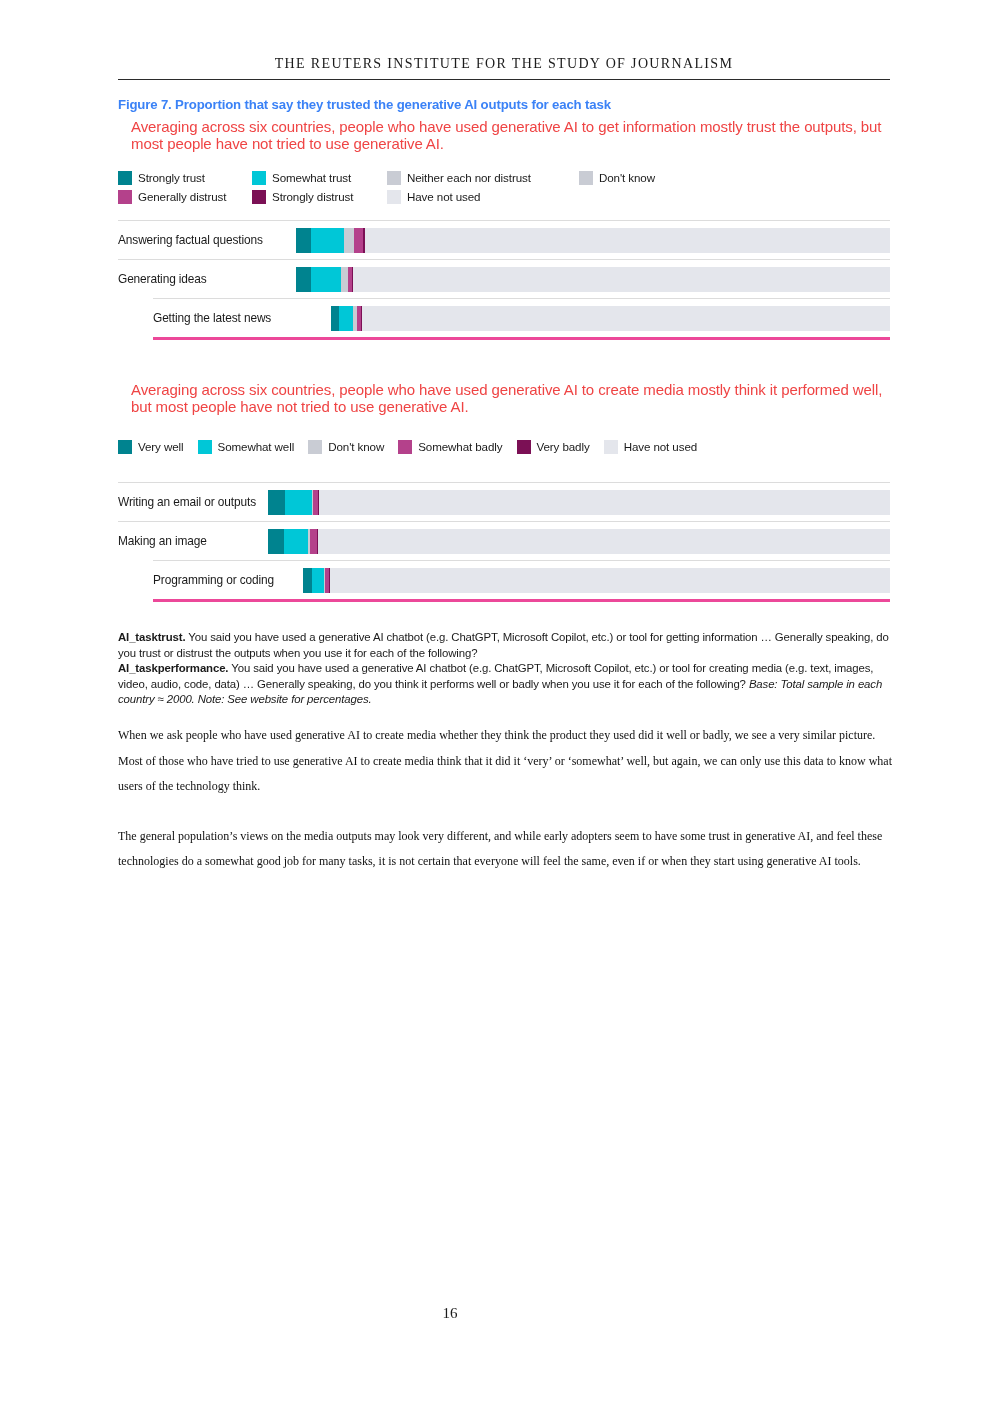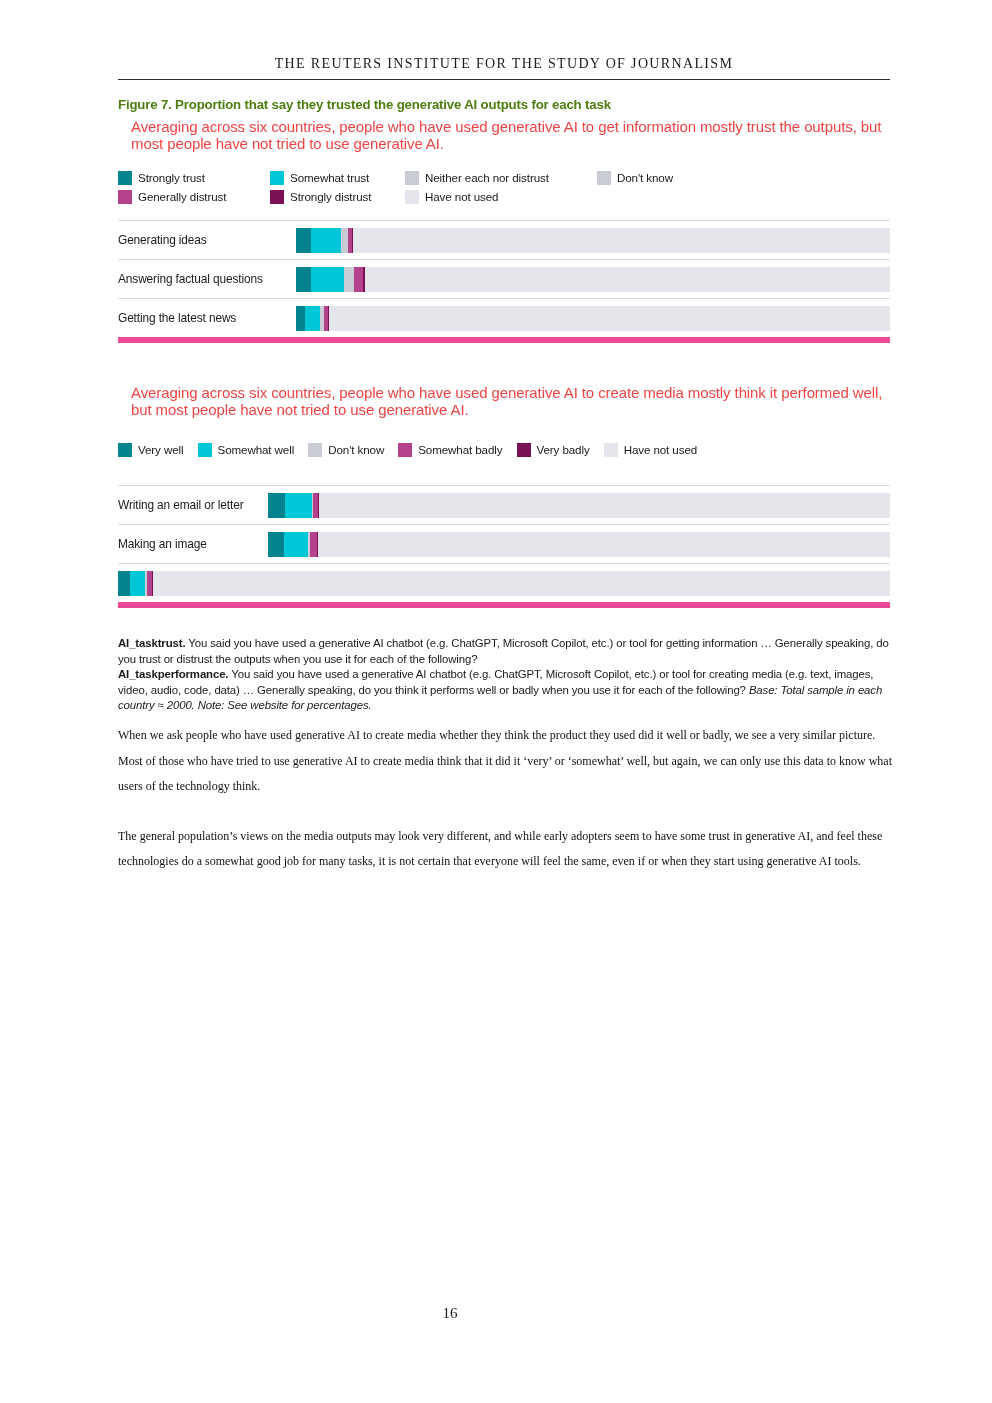--- a/index.html
+++ b/index.html
@@ -20,46 +20,46 @@
   }
   .rule{
     position:absolute;left:118px;top:79px;width:772px;height:1px;
     background:#2b2b2b;
   }
 
   
   .fig{position:absolute;left:118px;top:97px;width:772px;}
   .fig-title{
     font-family:"Liberation Sans",sans-serif;
-    font-weight:bold;font-size:13.2px;color:#4d7c0f;
+    font-weight:bold;font-size:13.2px;color:#3b82f6;
     letter-spacing:-0.15px;line-height:16px;
   }
   .fig-sub{
     font-family:"Liberation Sans",sans-serif;
     font-size:15px;color:#ef4444;line-height:16.5px;
     margin-top:6px;letter-spacing:-0.1px;margin-left:13px;
   }
 
   
   .legend{margin-top:16px;font-family:"Liberation Sans",sans-serif;font-size:11.6px;color:#1a1a1a;}
   .legend-row{display:flex;align-items:center;height:19px;}
   .legend-item{display:flex;align-items:center;margin-right:0;}
   .sw{width:14px;height:14px;display:inline-block;flex:0 0 auto;}
   .lg-label{margin-left:6px;white-space:nowrap;letter-spacing:-0.1px;}
 
   
-  .legend1 .legend-row .legend-item:nth-child(1){width:152px;}
+  .legend1 .legend-row .legend-item:nth-child(1){width:134px;}
   .legend1 .legend-row .legend-item:nth-child(2){width:135px;}
   .legend1 .legend-row .legend-item:nth-child(3){width:192px;}
   .legend2 .legend-item{margin-right:14px;}
 
   
   .chart{margin-top:14px;}
   .brow{display:flex;align-items:stretch;height:38px;border-top:1px solid #dcdcdc;}
-  .brow:last-child{border-bottom:6px solid #ec4899;}
+  .brow:last-child{border-bottom:3px solid #ec4899;margin-left:35px;}
   .blabel{
     font-family:"Liberation Sans",sans-serif;
     font-size:11.9px;color:#1a1a1a;letter-spacing:-0.12px;
     display:flex;align-items:center;flex:0 0 auto;
   }
   .btrack{
     align-self:center;
     display:flex;height:25px;overflow:hidden;flex:1 1 auto;
     background:#e4e6ec;
   }
@@ -133,46 +133,46 @@
           <span class="lg-label">Strongly distrust</span>
         </span>
         <span class="legend-item">
           <span class="sw" style="background:#e4e6ec"></span>
           <span class="lg-label">Have not used</span>
         </span>
       </div>
     </div>
 
     <div class="chart chart1">
-
-      <div class="brow">
-        <div class="blabel">Generating ideas</div>
-        <div class="btrack">
-          <div class="seg" style="background:#00838f;width:2.5%"></div>
-          <div class="seg" style="background:#00c7d7;width:5.0%"></div>
-          <div class="seg" style="background:#c9ccd4;width:1.2%"></div>
-          <div class="seg" style="background:#b4418b;width:0.7%"></div>
-          <div class="seg" style="background:#7b1055;width:0.2%"></div>
-          <div class="seg" style="background:#e4e6ec;width:90.4%"></div>
-        </div>
-      </div>
 
       <div class="brow">
         <div class="blabel">Answering factual questions</div>
         <div class="btrack">
           <div class="seg" style="background:#00838f;width:2.5%"></div>
           <div class="seg" style="background:#00c7d7;width:5.5%"></div>
           <div class="seg" style="background:#c9ccd4;width:1.7%"></div>
           <div class="seg" style="background:#b4418b;width:1.5%"></div>
           <div class="seg" style="background:#7b1055;width:0.5%"></div>
           <div class="seg" style="background:#e4e6ec;width:88.3%"></div>
         </div>
       </div>
 
       <div class="brow">
+        <div class="blabel">Generating ideas</div>
+        <div class="btrack">
+          <div class="seg" style="background:#00838f;width:2.5%"></div>
+          <div class="seg" style="background:#00c7d7;width:5.0%"></div>
+          <div class="seg" style="background:#c9ccd4;width:1.2%"></div>
+          <div class="seg" style="background:#b4418b;width:0.7%"></div>
+          <div class="seg" style="background:#7b1055;width:0.2%"></div>
+          <div class="seg" style="background:#e4e6ec;width:90.4%"></div>
+        </div>
+      </div>
+
+      <div class="brow">
         <div class="blabel">Getting the latest news</div>
         <div class="btrack">
           <div class="seg" style="background:#00838f;width:1.5%"></div>
           <div class="seg" style="background:#00c7d7;width:2.5%"></div>
           <div class="seg" style="background:#c9ccd4;width:0.7%"></div>
           <div class="seg" style="background:#b4418b;width:0.7%"></div>
           <div class="seg" style="background:#7b1055;width:0.2%"></div>
           <div class="seg" style="background:#e4e6ec;width:94.4%"></div>
         </div>
       </div>
@@ -208,21 +208,21 @@
         <span class="legend-item">
           <span class="sw" style="background:#e4e6ec"></span>
           <span class="lg-label">Have not used</span>
         </span>
       </div>
     </div>
 
     <div class="chart chart2" style="margin-top:26px">
 
       <div class="brow">
-        <div class="blabel">Writing an email or letter</div>
+        <div class="blabel">Writing an email or outputs</div>
         <div class="btrack">
           <div class="seg" style="background:#00838f;width:2.8%"></div>
           <div class="seg" style="background:#00c7d7;width:4.2%"></div>
           <div class="seg" style="background:#c9ccd4;width:0.3%"></div>
           <div class="seg" style="background:#b4418b;width:0.7%"></div>
           <div class="seg" style="background:#7b1055;width:0.2%"></div>
           <div class="seg" style="background:#e4e6ec;width:91.8%"></div>
         </div>
       </div>
 
@@ -232,20 +232,21 @@
           <div class="seg" style="background:#00838f;width:2.6%"></div>
           <div class="seg" style="background:#00c7d7;width:3.8%"></div>
           <div class="seg" style="background:#c9ccd4;width:0.3%"></div>
           <div class="seg" style="background:#b4418b;width:1.2%"></div>
           <div class="seg" style="background:#7b1055;width:0.2%"></div>
           <div class="seg" style="background:#e4e6ec;width:91.9%"></div>
         </div>
       </div>
 
       <div class="brow">
+        <div class="blabel">Programming or coding</div>
         <div class="btrack">
           <div class="seg" style="background:#00838f;width:1.6%"></div>
           <div class="seg" style="background:#00c7d7;width:1.9%"></div>
           <div class="seg" style="background:#c9ccd4;width:0.2%"></div>
           <div class="seg" style="background:#b4418b;width:0.7%"></div>
           <div class="seg" style="background:#7b1055;width:0.2%"></div>
           <div class="seg" style="background:#e4e6ec;width:95.4%"></div>
         </div>
       </div>
 

